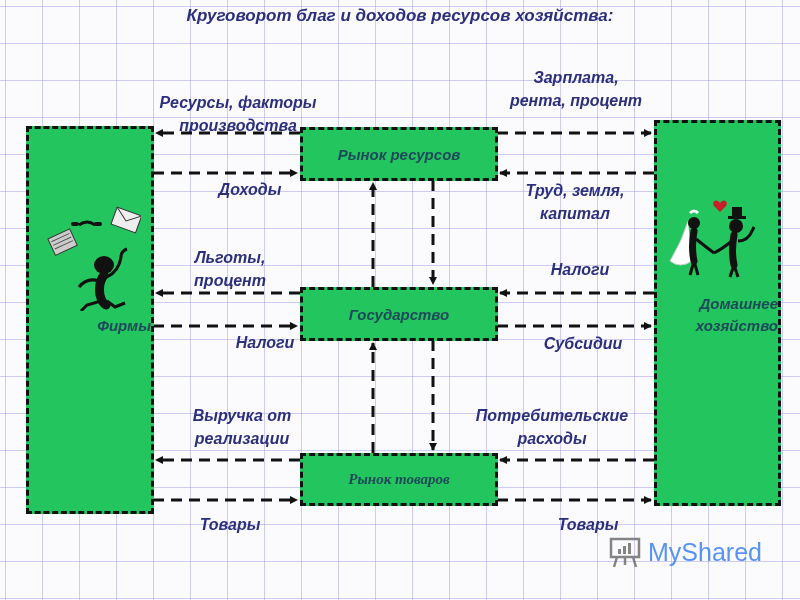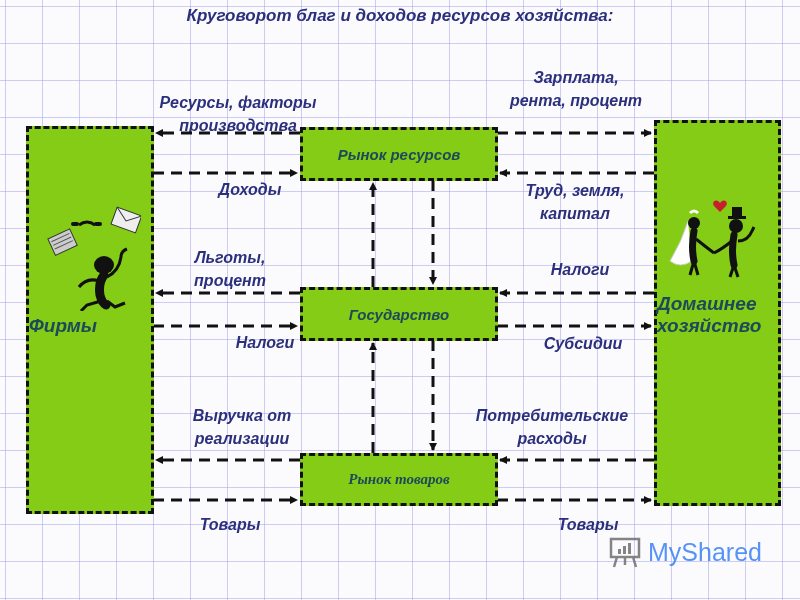--- a/index.html
+++ b/index.html
@@ -15,29 +15,29 @@
   }
   .title {
     position: absolute; left: 0; top: 6px; width: 800px; text-align: center;
     font-size: 17px; font-style: italic; font-weight: bold; color: #2b2f7c;
   }
   .lbl {
     position: absolute; text-align: center; font-style: italic; font-weight: bold;
     font-size: 16px; line-height: 23px; color: #2b2f7c; white-space: nowrap;
   }
   .box {
-    position: absolute; background: #84cc16; border: 3px dashed #111;
+    position: absolute; background: #22c55e; border: 3px dashed #111;
     box-sizing: border-box; display: flex; align-items: center; justify-content: center;
   }
   .box-text {
     font-style: italic; font-weight: bold; font-size: 15px; color: #1d4a5a; text-align: center;
   }
   .side-text {
-    position: absolute; left: 0; width: 100%; text-align: left;
-    font-style: italic; font-weight: bold; font-size: 19px; line-height: 22px; color: #1d4a5a;
+    position: absolute; left: 0; width: 100%; text-align: right;
+    font-style: italic; font-weight: bold; font-size: 15px; line-height: 22px; color: #1d4a5a;
   }
   svg.arrows { position: absolute; left: 0; top: 0; width: 800px; height: 600px; pointer-events: none; }
   .watermark {
     position: absolute; left: 608px; top: 535px; display: flex; align-items: center; gap: 6px;
     color: #3b82f6; font-size: 25px; opacity: 0.85;
   }
 </style>
 </head>
 <body>
 

